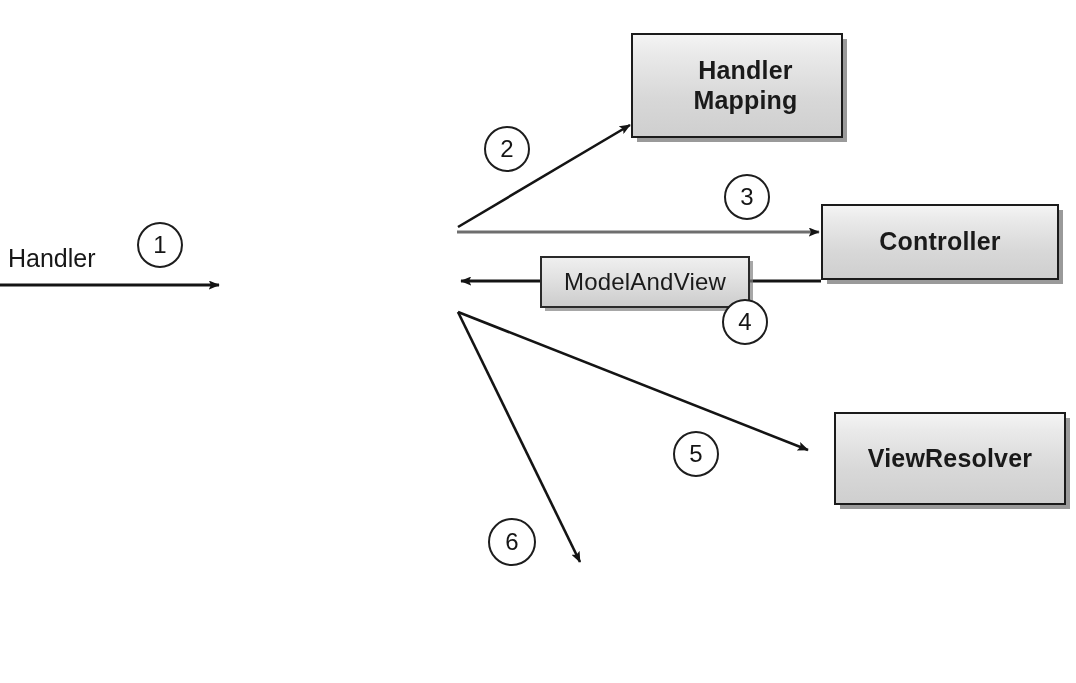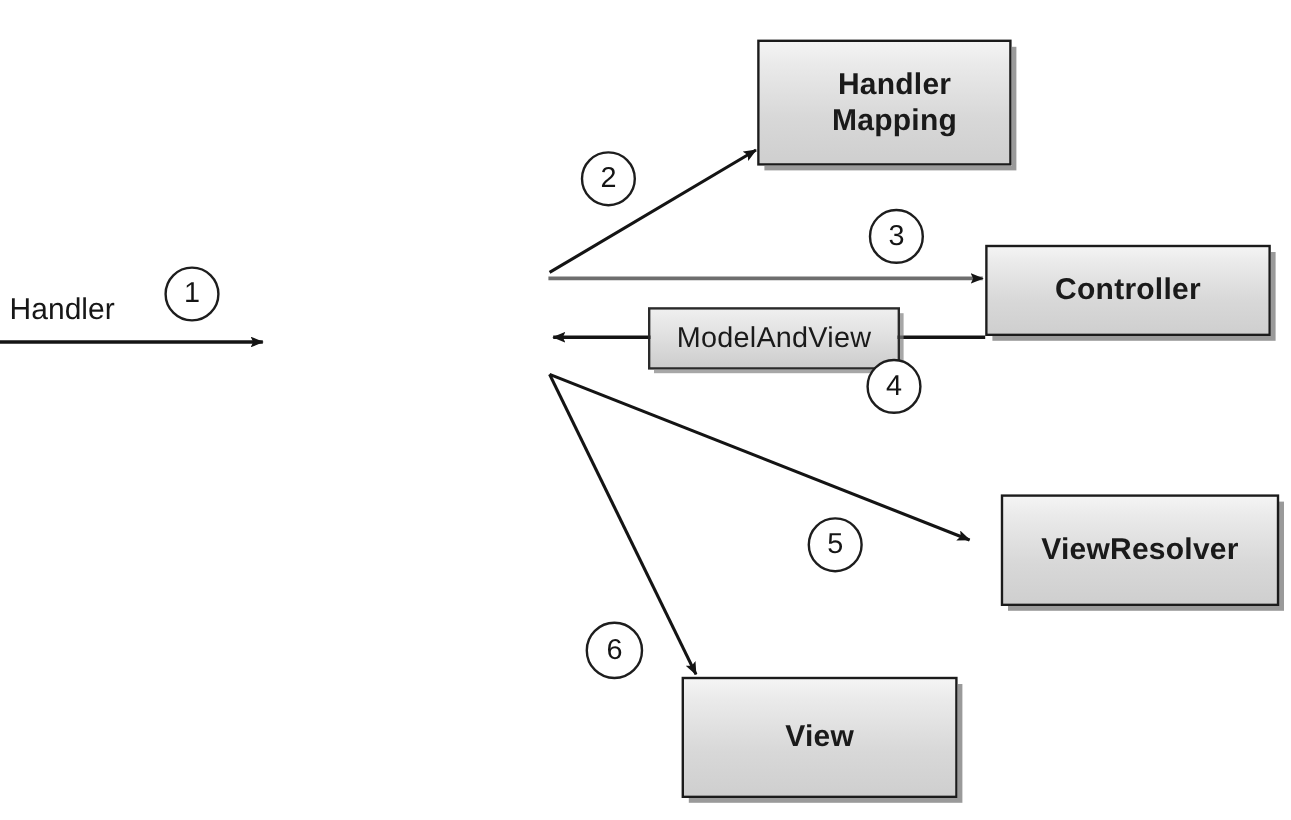--- a/index.html
+++ b/index.html
@@ -141,23 +141,20 @@
 
 
   <div class="node" id="node-controller">
     <span class="label">Controller</span>
   </div>
 
   <div class="node" id="node-viewresolver">
     <span class="label">ViewResolver</span>
   </div>
 
-  <div class="node" id="node-view">
-    <span class="label">View</span>
-  </div>
 
   <div class="node" id="node-modelandview">
     <span class="label">ModelAndView</span>
   </div>
 
   <div class="free-text" id="text-request">Handler</div>
 
   <div class="step-badge" id="badge-1">
     <span>1</span>
   </div>

